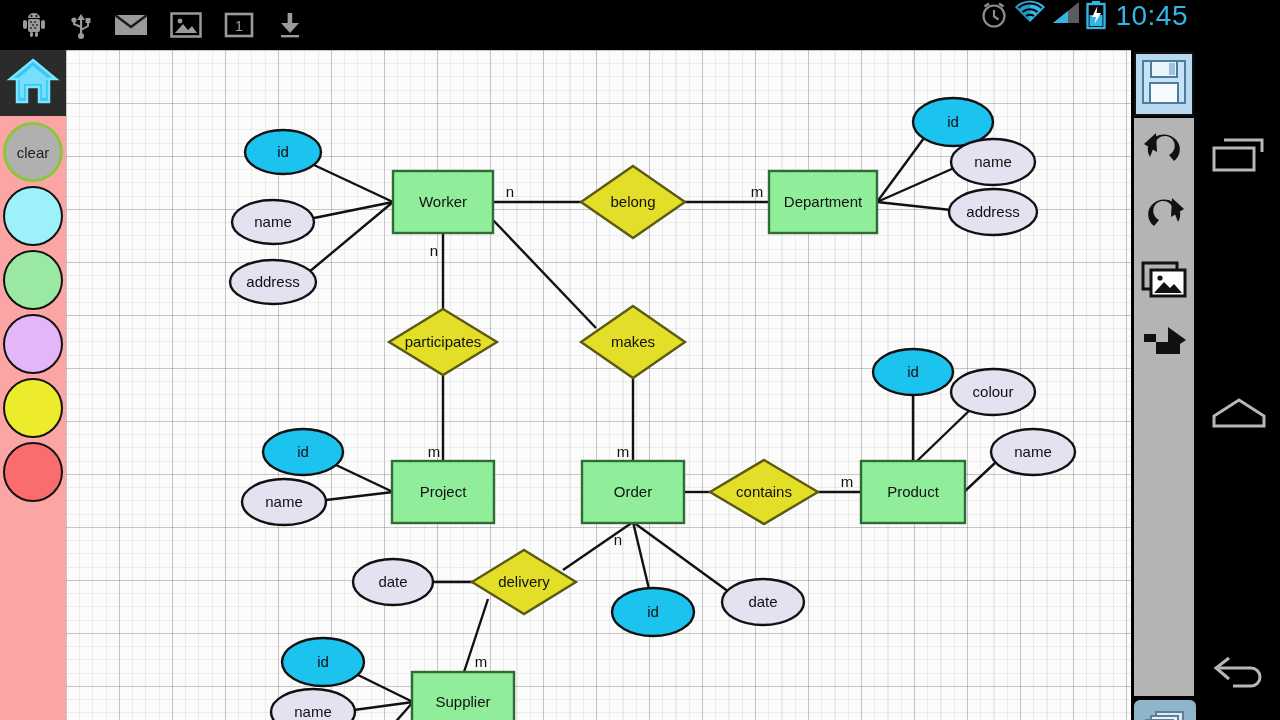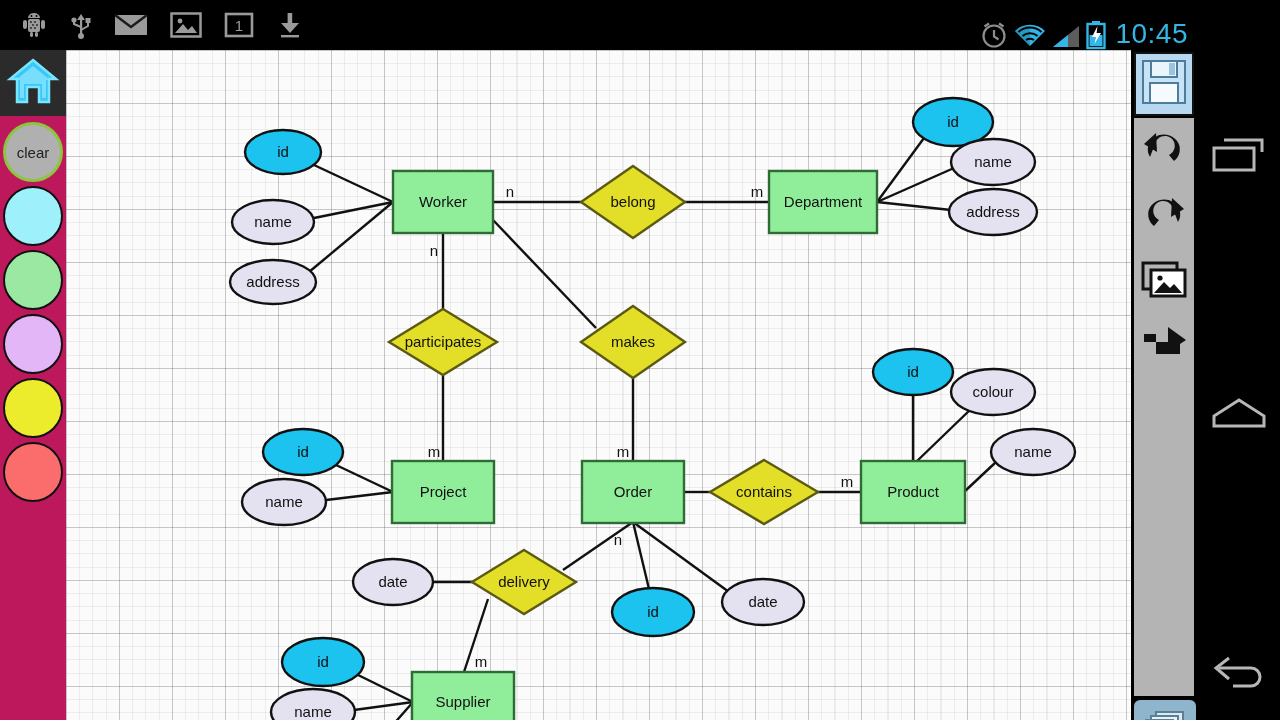--- a/index.html
+++ b/index.html
@@ -12,32 +12,32 @@
   #screen { position:relative; width:1280px; height:720px; background:#000; }
 
   
   #statusbar {
     position:absolute; left:0; top:0; width:1280px; height:50px;
     background:#000; display:flex; align-items:center;
   }
   .status-left { display:flex; align-items:center; gap:22px; padding-left:20px; }
   .status-right {
     position:absolute; right:92px; top:0; height:50px;
-    display:flex; align-items:flex-end; gap:4px;
+    display:flex; align-items:flex-start; gap:4px;
   }
   .sicon { display:block; }
   .clocktext {
     color:#33B5E5; font-size:28px; font-weight:400; letter-spacing:0.5px;
     font-family:"Liberation Sans", sans-serif; margin-left:4px;
   }
 
   
   #leftbar {
     position:absolute; left:0; top:50px; width:66px; height:670px;
-    background:#be185d;
+    background:#fca5a5;
   }
   #home-btn {
     position:absolute; left:0; top:0; width:66px; height:66px;
     background:#2b2b2b; display:flex; align-items:center; justify-content:center;
   }
   .swatch {
     position:absolute; left:3px; width:60px; height:60px; border-radius:50%;
     border:2px solid #111; display:flex; align-items:center; justify-content:center;
   }
   .swatch-clear {

